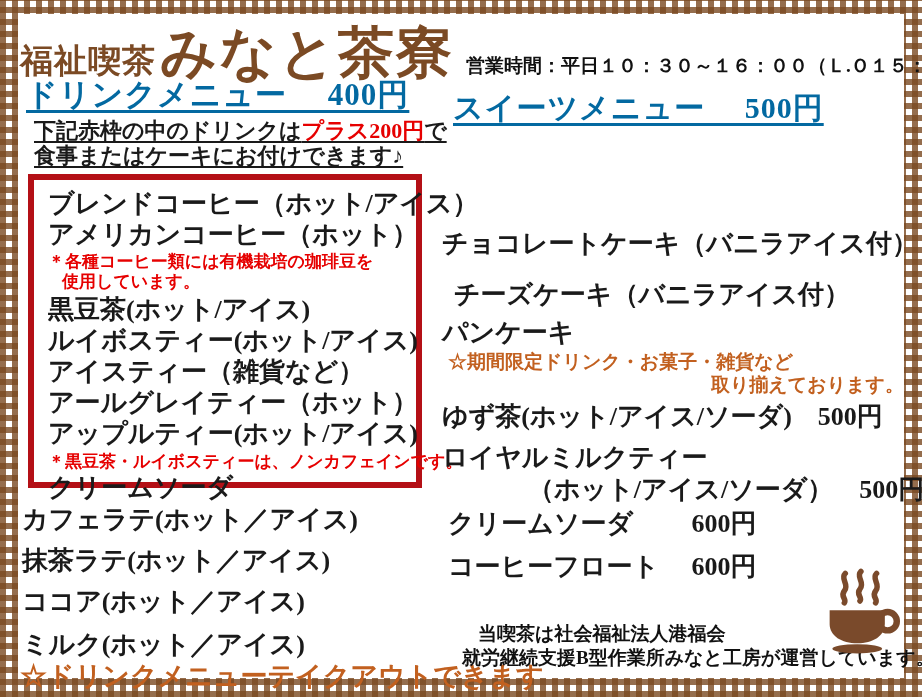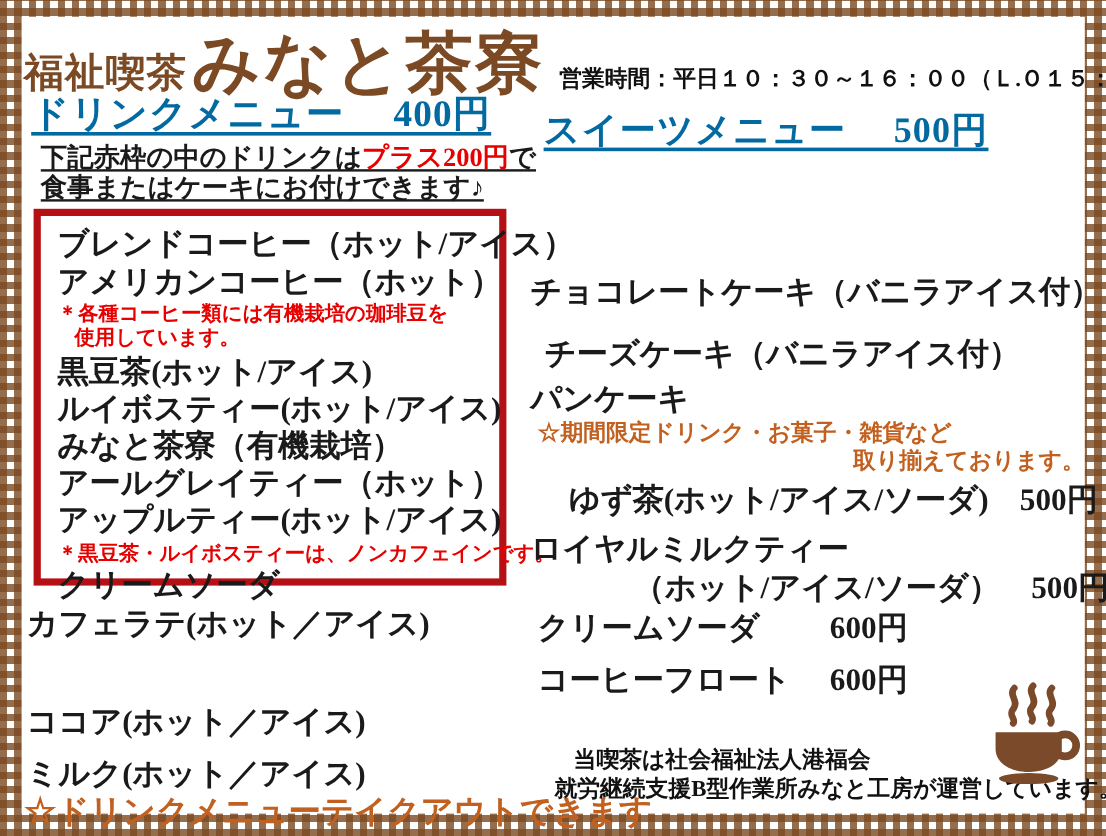--- a/index.html
+++ b/index.html
@@ -68,46 +68,47 @@
       <div>食事またはケーキにお付けできます♪</div>
     </div>
 
     <div class="abs red-box" style="left:10px;top:160px;width:394px;height:314px;">
       <div class="box-item">ブレンドコーヒー（ホット/アイス）</div>
       <div class="box-item">アメリカンコーヒー（ホット）</div>
       <div class="small-red" style="margin-top:2px;">＊各種コーヒー類には有機栽培の珈琲豆を</div>
       <div class="small-red indent">使用しています。</div>
       <div class="box-item" style="margin-top:2px;">黒豆茶(ホット/アイス)</div>
       <div class="box-item">ルイボスティー(ホット/アイス)</div>
-      <div class="box-item">みなと茶寮（有機栽培）</div>
+      <div class="box-item">アイスティー（雑貨など）</div>
       <div class="box-item">アールグレイティー（ホット）</div>
       <div class="box-item">アップルティー(ホット/アイス)</div>
       <div class="small-red" style="margin-top:3px;">＊黒豆茶・ルイボスティーは、ノンカフェインです。</div>
       <div class="box-item">クリームソーダ</div>
     </div>
 
     <div class="abs plain-item" style="left:4px;top:488px;">カフェラテ(ホット／アイス)</div>
+    <div class="abs plain-item" style="left:4px;top:529px;">抹茶ラテ(ホット／アイス)</div>
     <div class="abs plain-item" style="left:4px;top:613px;">ミルク(ホット／アイス)</div>
     <div class="abs plain-item" style="left:4px;top:570px;">ココア(ホット／アイス)</div>
 
     <div class="abs takeout orange-note" style="left:2px;top:644px;">☆ドリンクメニューテイクアウトできます</div>
 
     <div class="abs menu-heading" style="left:435px;top:74px;font-size:30px;">スイーツメニュー　 500円</div>
 
 
     <div class="abs plain-item" style="left:424px;top:212px;">チョコレートケーキ（バニラアイス付）</div>
     <div class="abs plain-item" style="left:424px;top:263px;margin-left:12px;">チーズケーキ（バニラアイス付）</div>
     <div class="abs plain-item" style="left:424px;top:301px;">パンケーキ</div>
 
     <div class="abs seasonal orange-note" style="left:430px;top:336px;width:460px;">
       <div>☆期間限定ドリンク・お菓子・雑貨など</div>
       <div class="line2">取り揃えております。</div>
     </div>
 
-    <div class="abs plain-item" style="left:424px;top:385px;margin-left:32px;">ゆず茶(ホット/アイス/ソーダ)　500円</div>
+    <div class="abs plain-item" style="left:424px;top:385px;">ゆず茶(ホット/アイス/ソーダ)　500円</div>
     <div class="abs plain-item" style="left:424px;top:426px;">ロイヤルミルクティー</div>
     <div class="abs plain-item" style="left:510px;top:458px;">（ホット/アイス/ソーダ）　500円</div>
     <div class="abs plain-item" style="left:430px;top:492px;">クリームソーダ　　 600円</div>
     <div class="abs plain-item" style="left:430px;top:535px;">コーヒーフロート　 600円</div>
 
     <div class="abs footer-text" style="left:444px;top:608px;">
       <div style="padding-left:16px;">当喫茶は社会福祉法人港福会</div>
       <div>就労継続支援B型作業所みなと工房が運営しています。</div>
     </div>
 

